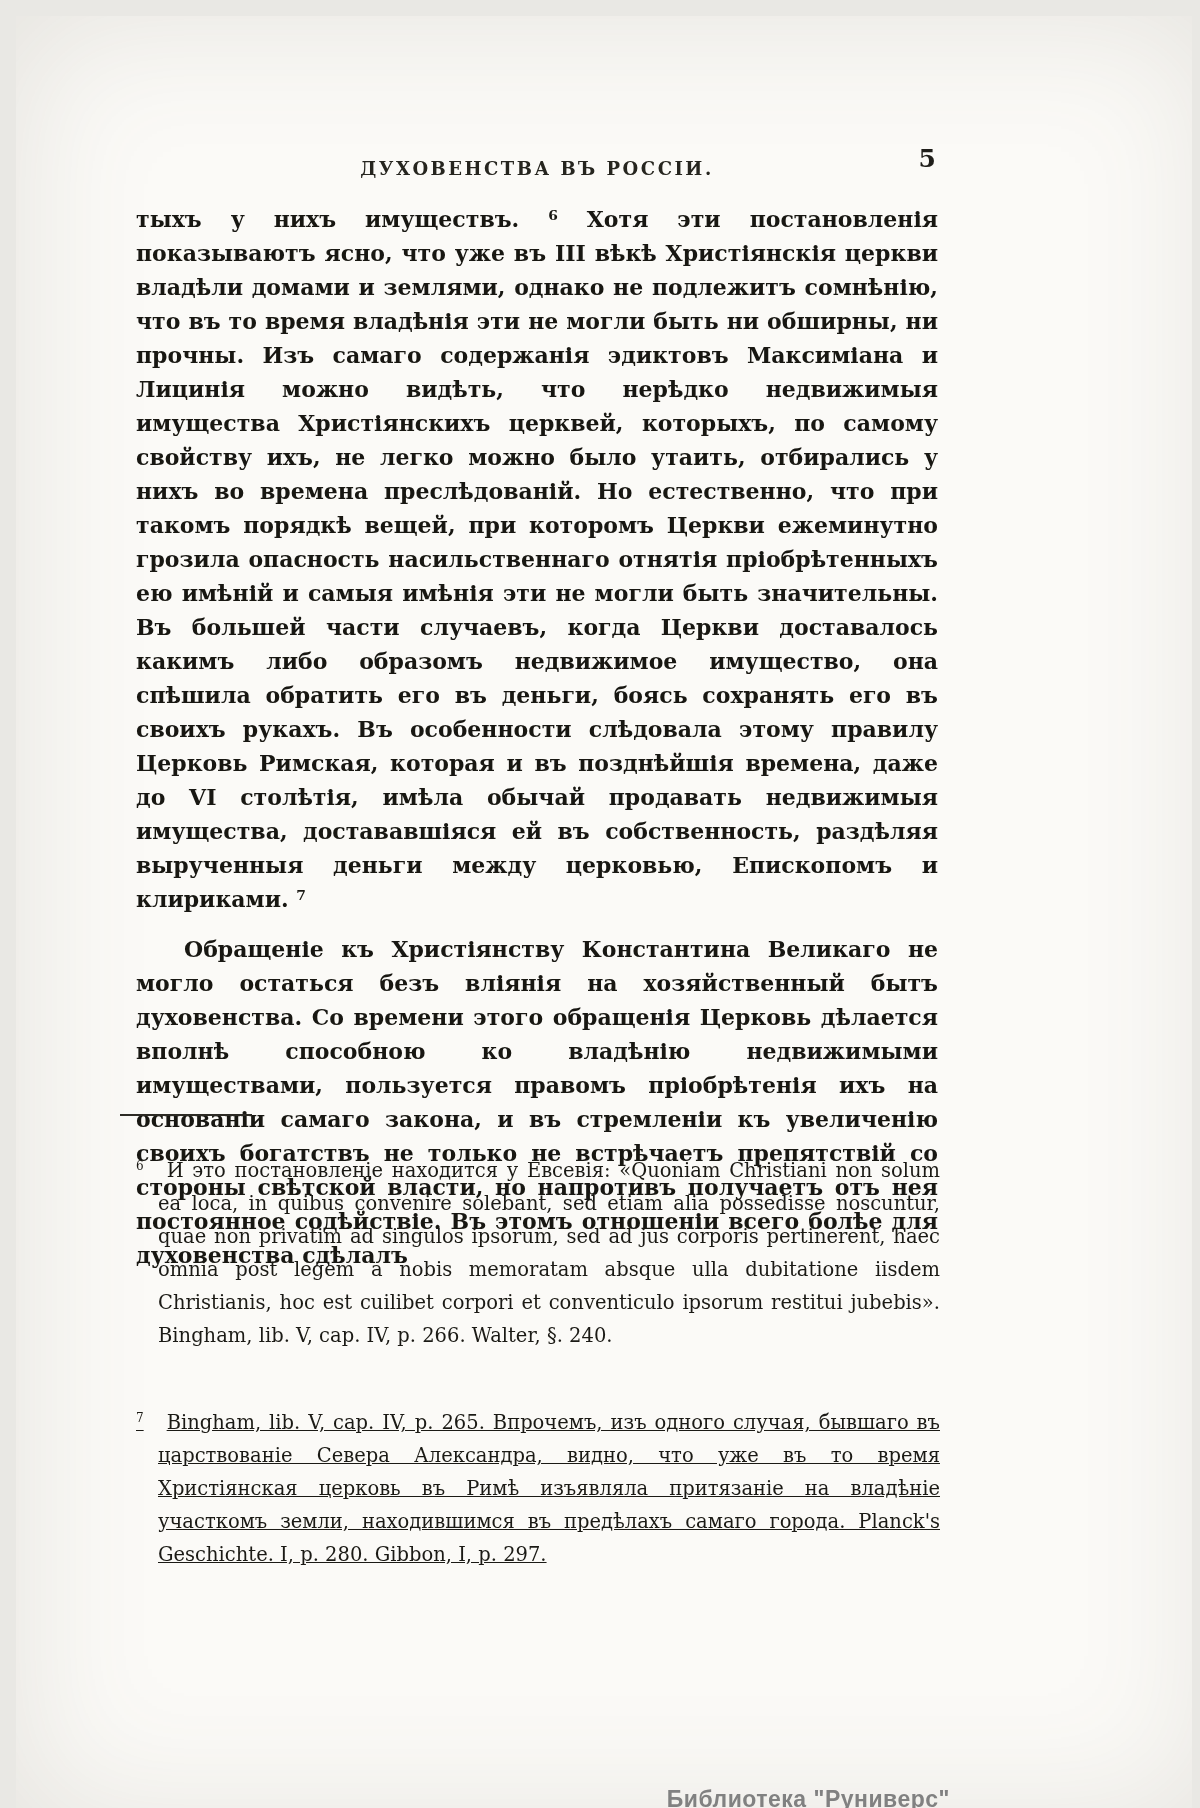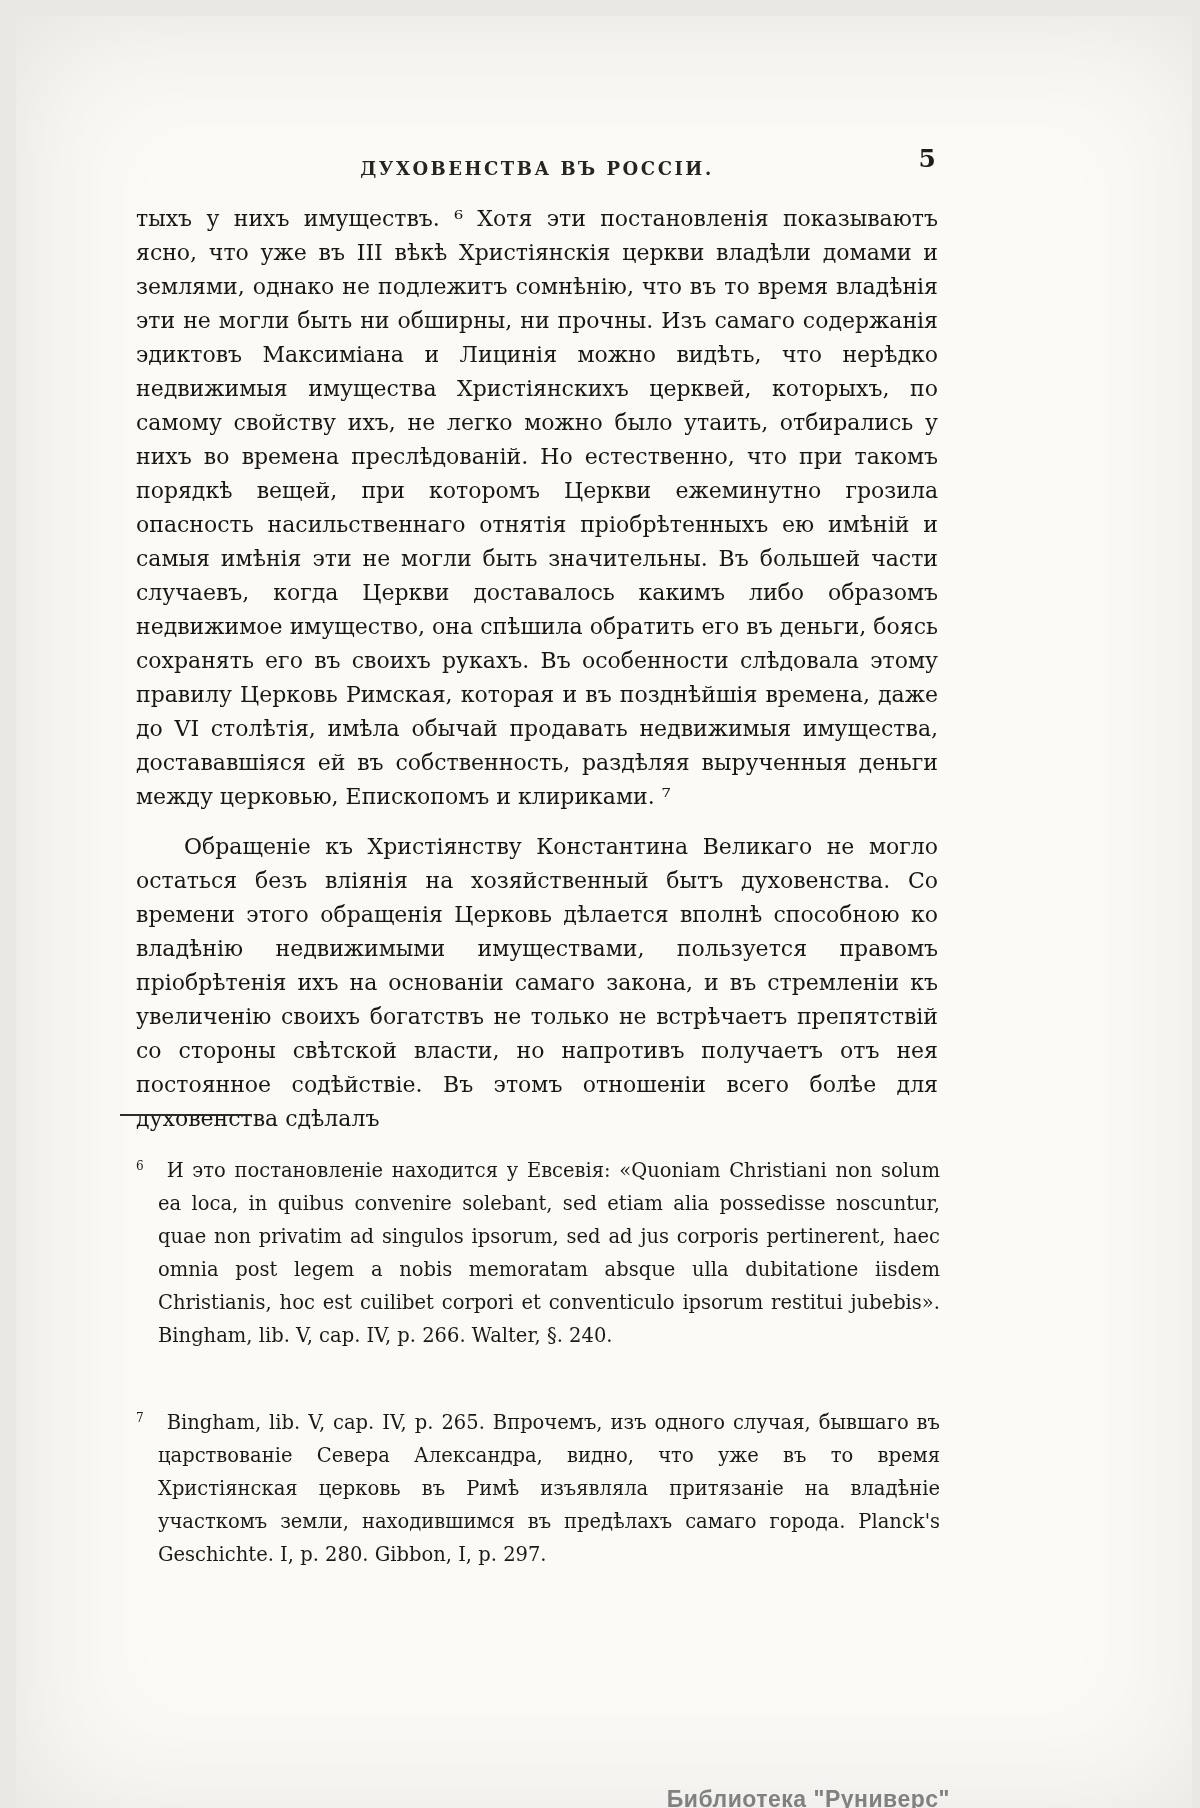--- a/index.html
+++ b/index.html
@@ -39,20 +39,21 @@
   }
   .body-text {
     position: absolute;
     top: 170px;
     left: 104px;
     width: 834px;
     font-size: 22px;
     line-height: 34px;
     text-align: justify;
     color: #181712;
+    font-weight: bold;
   }
   .para-continued { text-indent: 0; }
   .para-indent { text-indent: 48px; }
   .footnote-separator {
     position: absolute;
     top: 1098px;
     left: 104px;
     width: 132px;
     border-top: 2px solid #2d2b25;
   }
@@ -63,21 +64,21 @@
     width: 836px;
     font-size: 19.5px;
     line-height: 33px;
     text-align: justify;
     color: #1b1a15;
   }
   .footnote {
     padding-left: 30px;
     text-indent: -30px;
   }
-  .footnote + .footnote { margin-top: 38px; }
+  .footnote + .footnote { margin-top: 38px; text-decoration: underline; }
   .footnote sup {
     font-size: 12px;
     margin-right: 7px;
     vertical-align: super;
     line-height: 0;
   }
   .watermark {
     position: absolute;
     top: 1762px;
     right: 258px;

